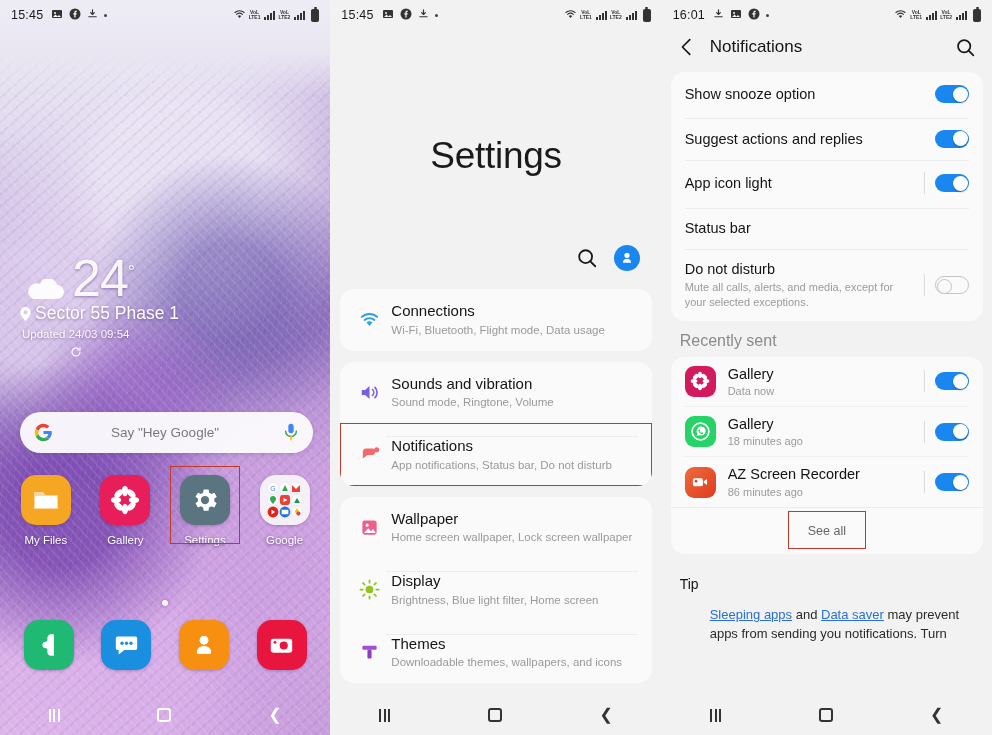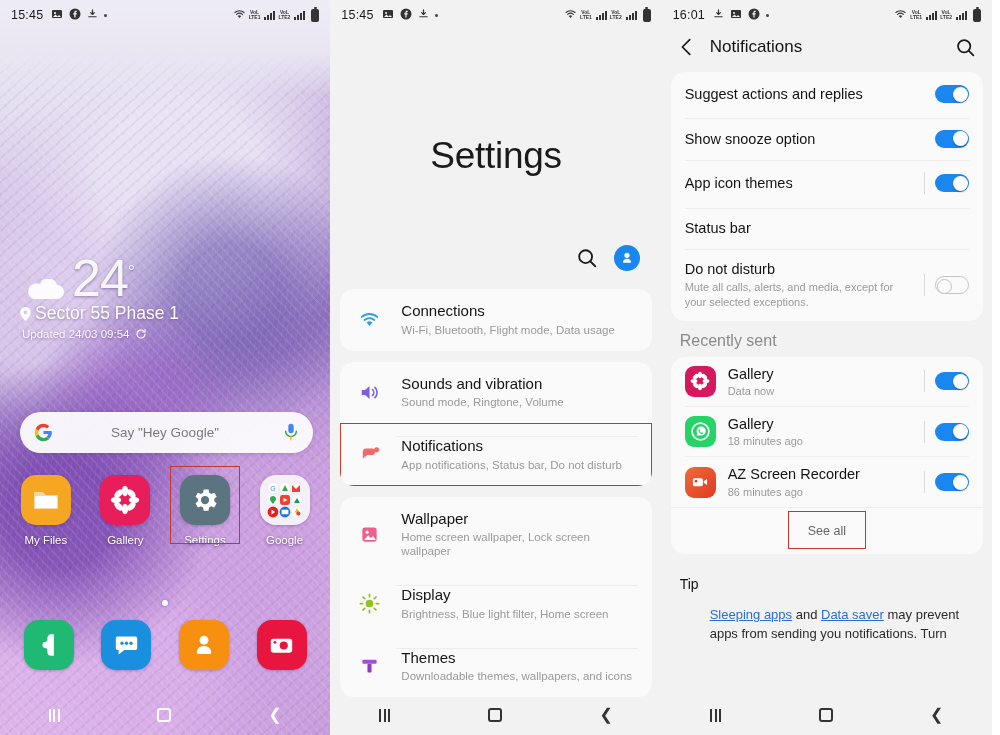--- a/index.html
+++ b/index.html
@@ -62,21 +62,21 @@
   .weather { position:absolute; top:262px; left:0; width:100%; color:#fff;
              text-shadow: 0 1px 3px rgba(60,30,90,.45); }
   .w-temp { position:absolute; left:72px; top:-10px; font-size:52px; font-weight:300;
             color:rgba(255,255,255,.92); line-height:1; letter-spacing:-1px; }
   .w-deg { font-size:18px; vertical-align:super; }
   .w-cloud { position:absolute; left:22px; top:17px; width:46px; height:22px; }
   .w-loc { position:absolute; left:20px; top:41px; font-size:17.5px; font-weight:400;
            display:flex; align-items:center; gap:4px; white-space:nowrap; }
   .pin { width:11px; height:14px; flex:0 0 auto; }
   .w-upd { position:absolute; left:22px; top:66px; font-size:11.5px; font-weight:400;
-           display:flex; align-items:center; gap:6px; color:rgba(255,255,255,.95); }
+           display:flex; align-items:center; gap:6px; color:rgba(255,255,255,.95);flex-direction:column; }
 
   .gbar { position:absolute; left:20px; top:412px; width:293px; height:41px;
           background:rgba(252,252,253,.95); border-radius:21px;
           box-shadow:0 1px 4px rgba(60,30,90,.2); display:flex; align-items:center;
           padding:0 14px; z-index:5; }
   .gbar-txt { flex:1; text-align:center; font-size:13.5px; color:#7a7a7a; padding-right:6px;}
   .glogo { width:19px; height:19px; flex:0 0 auto; }
   .mic { width:16px; height:19px; flex:0 0 auto; }
 
   .apps-row { position:absolute; top:475px; left:0; width:100%;
@@ -116,21 +116,21 @@
               padding:0 22px; margin-top:68px; }
   .t-search { width:22px; height:22px; }
   .avatar { width:26px; height:26px; border-radius:50%; background:#1a87f0;
             display:flex; align-items:center; justify-content:center; }
 
   .card { background:#fafafa; border-radius:14px; margin:0 10px; overflow:hidden; }
   .card.gap { margin-top:11px; }
   .srow { display:flex; align-items:center; padding:13px 14px 13px 13px; position:relative; }
   .srow + .srow .stext { border-top:1px solid #ececec; }
   .sicon { width:33px; flex:0 0 33px; display:flex; align-items:center; justify-content:center; }
-  .stext { flex:1; padding-left:5px;margin-left:10px; }
+  .stext { flex:1; padding-left:5px; }
   .stitle { font-size:15px; color:#141414; line-height:1.25; }
   .ssub { font-size:11.5px; color:#9a9a9a; margin-top:3px; line-height:1.2; }
   .hl-row { position:absolute; inset:0; border:1.5px solid #c0392b; pointer-events:none; }
 
   
   .appbar { display:flex; align-items:center; padding:6px 16px 14px 14px; }
   .back-ic { width:22px; height:22px; flex:0 0 auto; }
   .appbar-title { font-size:17px; color:#141414; margin-left:12px; flex:1; }
   .search-ic { width:21px; height:21px; flex:0 0 auto; }
 
@@ -621,37 +621,37 @@
       <div class="appbar-title">Notifications</div>
       <svg class="search-ic" viewBox="0 0 24 24">
         <circle cx="10.5" cy="10.5" r="7" stroke="#1a1a1a" stroke-width="2" fill="none"></circle>
         <path d="M15.6 15.6L21 21" stroke="#1a1a1a" stroke-width="2" stroke-linecap="round"></path>
       </svg>
     </div>
 
     <div class="n-card">
       <div class="n-row">
           <div class="n-inner">
+        <div class="n-label">Show snooze option</div>
+        <div class="tgl on">
+              <span class="knob"></span>
+            </div>
+      </div>
+        </div>
+      <div class="n-row">
+          <div class="n-inner">
         <div class="n-label">Suggest actions and replies</div>
         <div class="tgl on">
               <span class="knob"></span>
             </div>
       </div>
         </div>
       <div class="n-row">
           <div class="n-inner">
-        <div class="n-label">Show snooze option</div>
-        <div class="tgl on">
-              <span class="knob"></span>
-            </div>
-      </div>
-        </div>
-      <div class="n-row">
-          <div class="n-inner">
-        <div class="n-label">App icon themes</div>
+        <div class="n-label">App icon light</div>
         <div class="divline"></div>
         <div class="tgl on">
               <span class="knob"></span>
             </div>
       </div>
         </div>
       <div class="n-row">
           <div class="n-inner">
         <div class="n-label">Status bar</div>
       </div>

